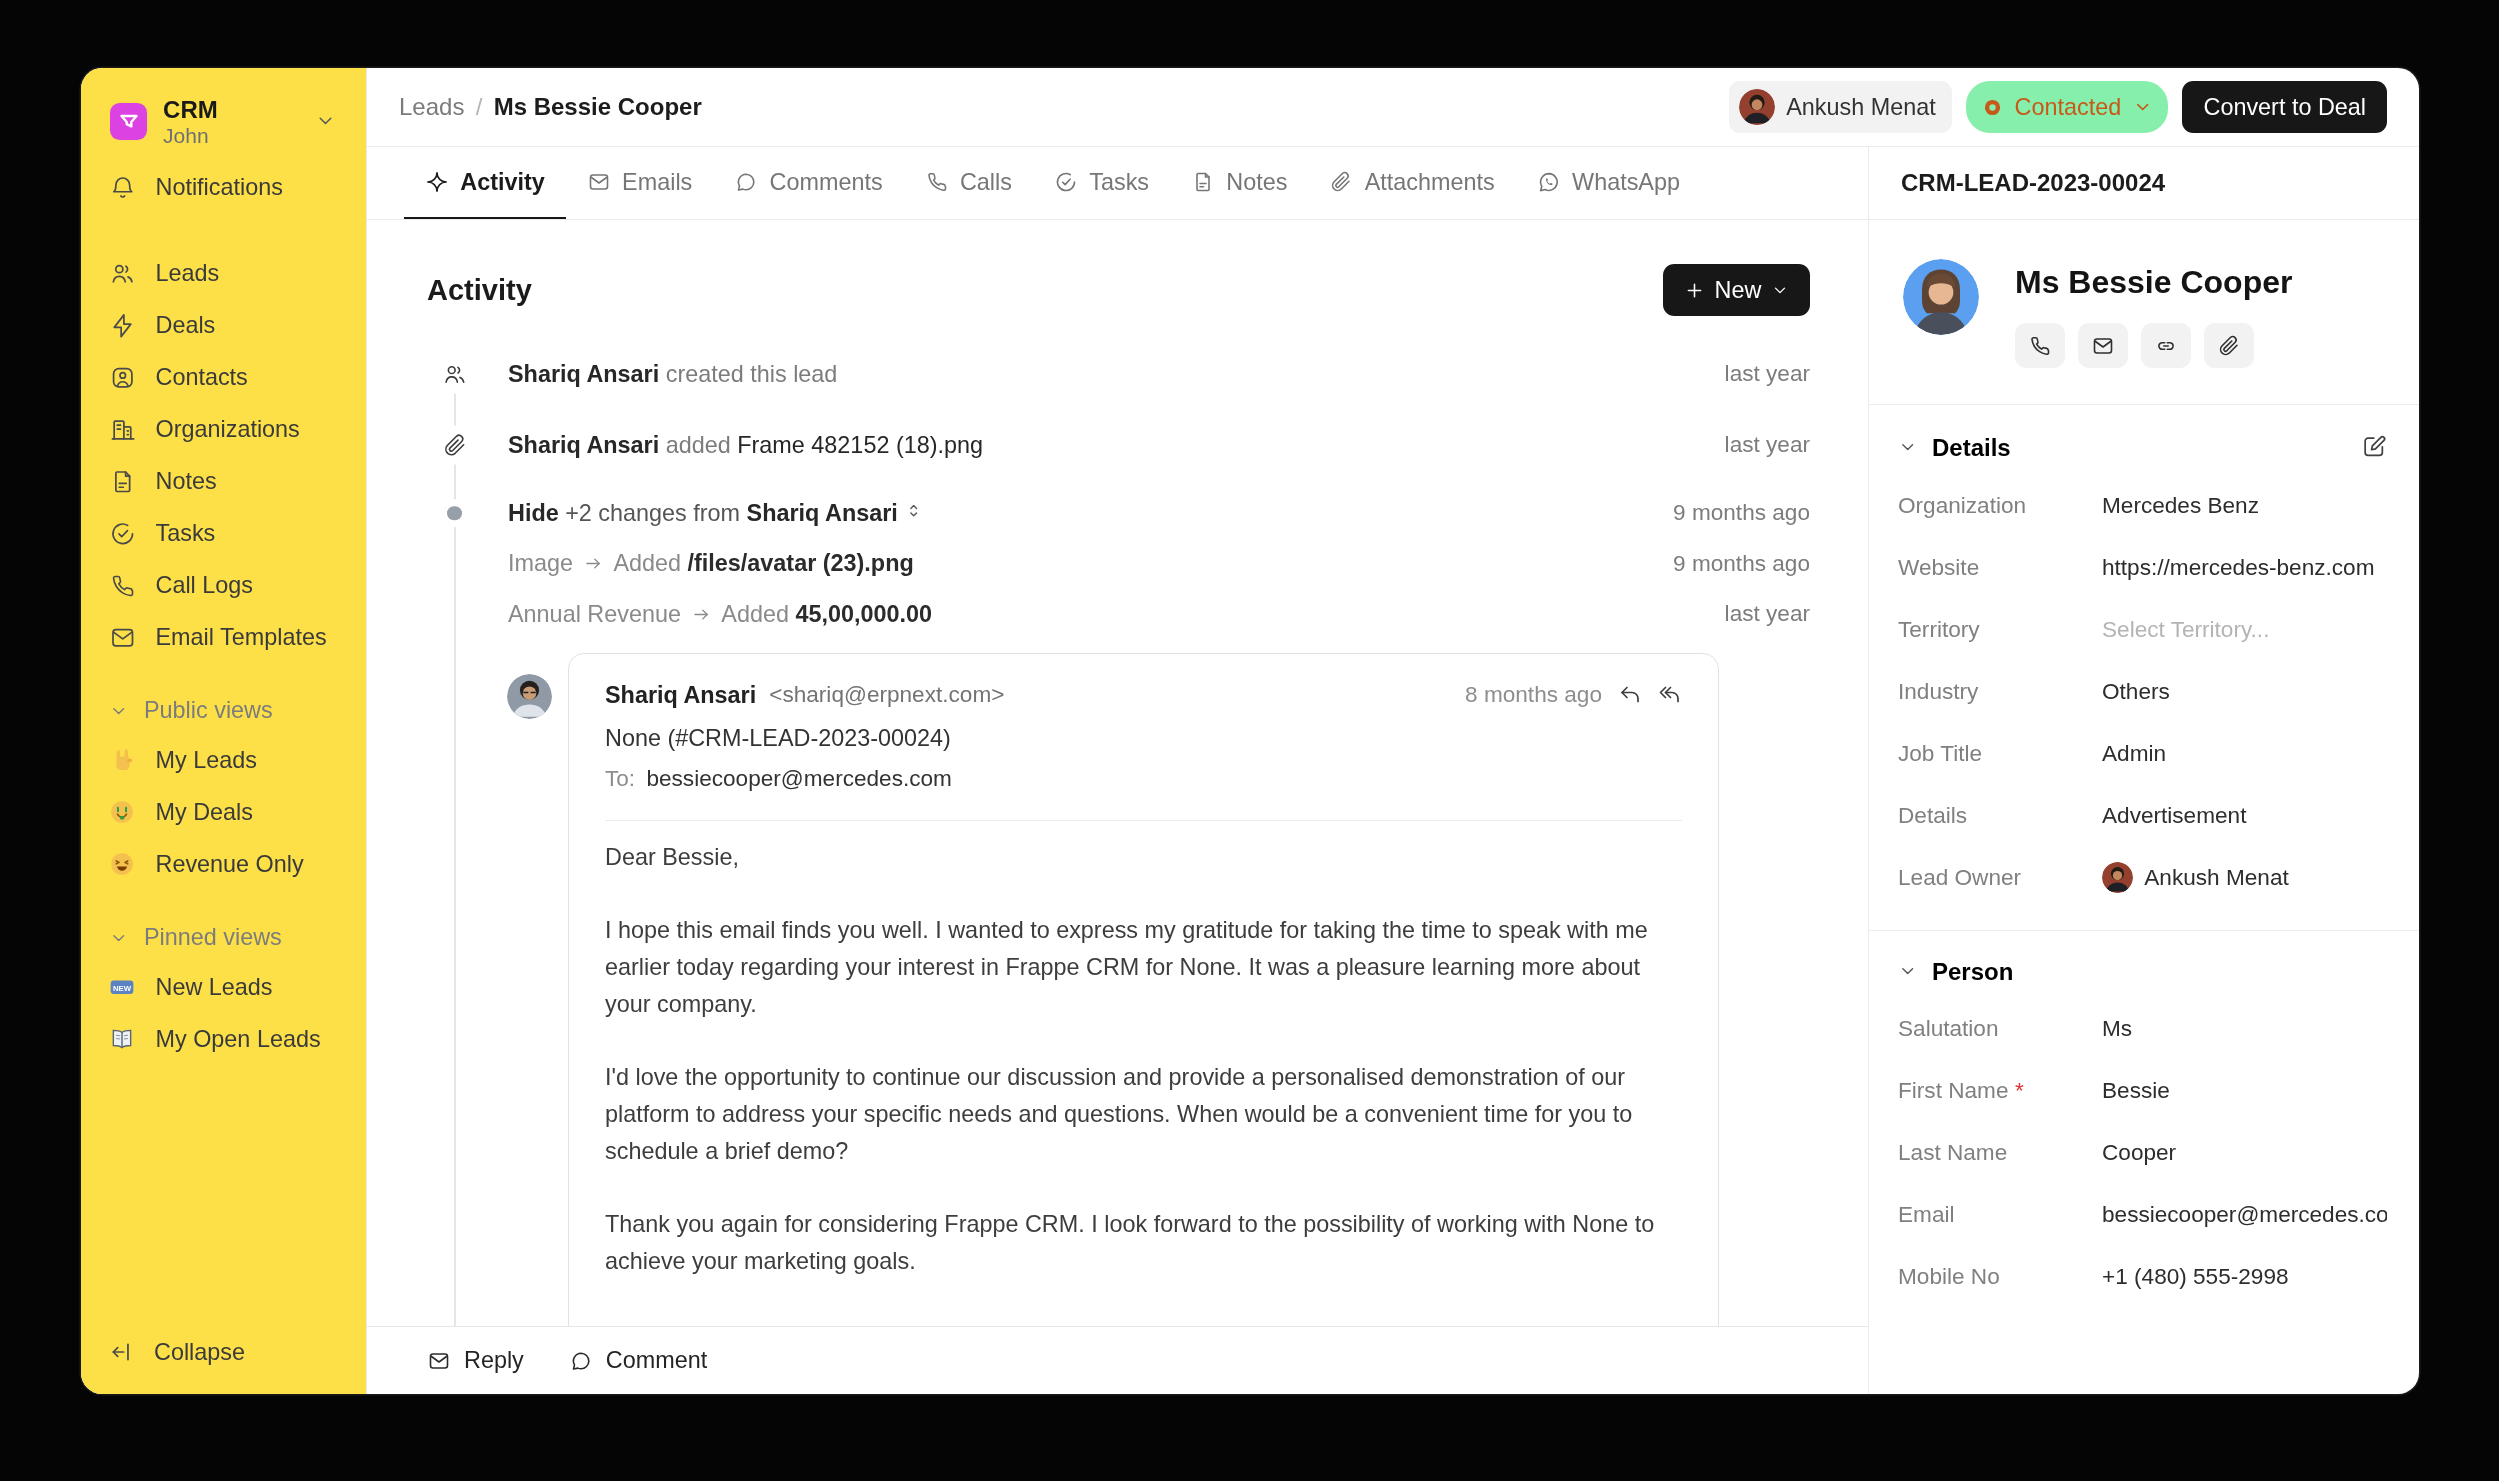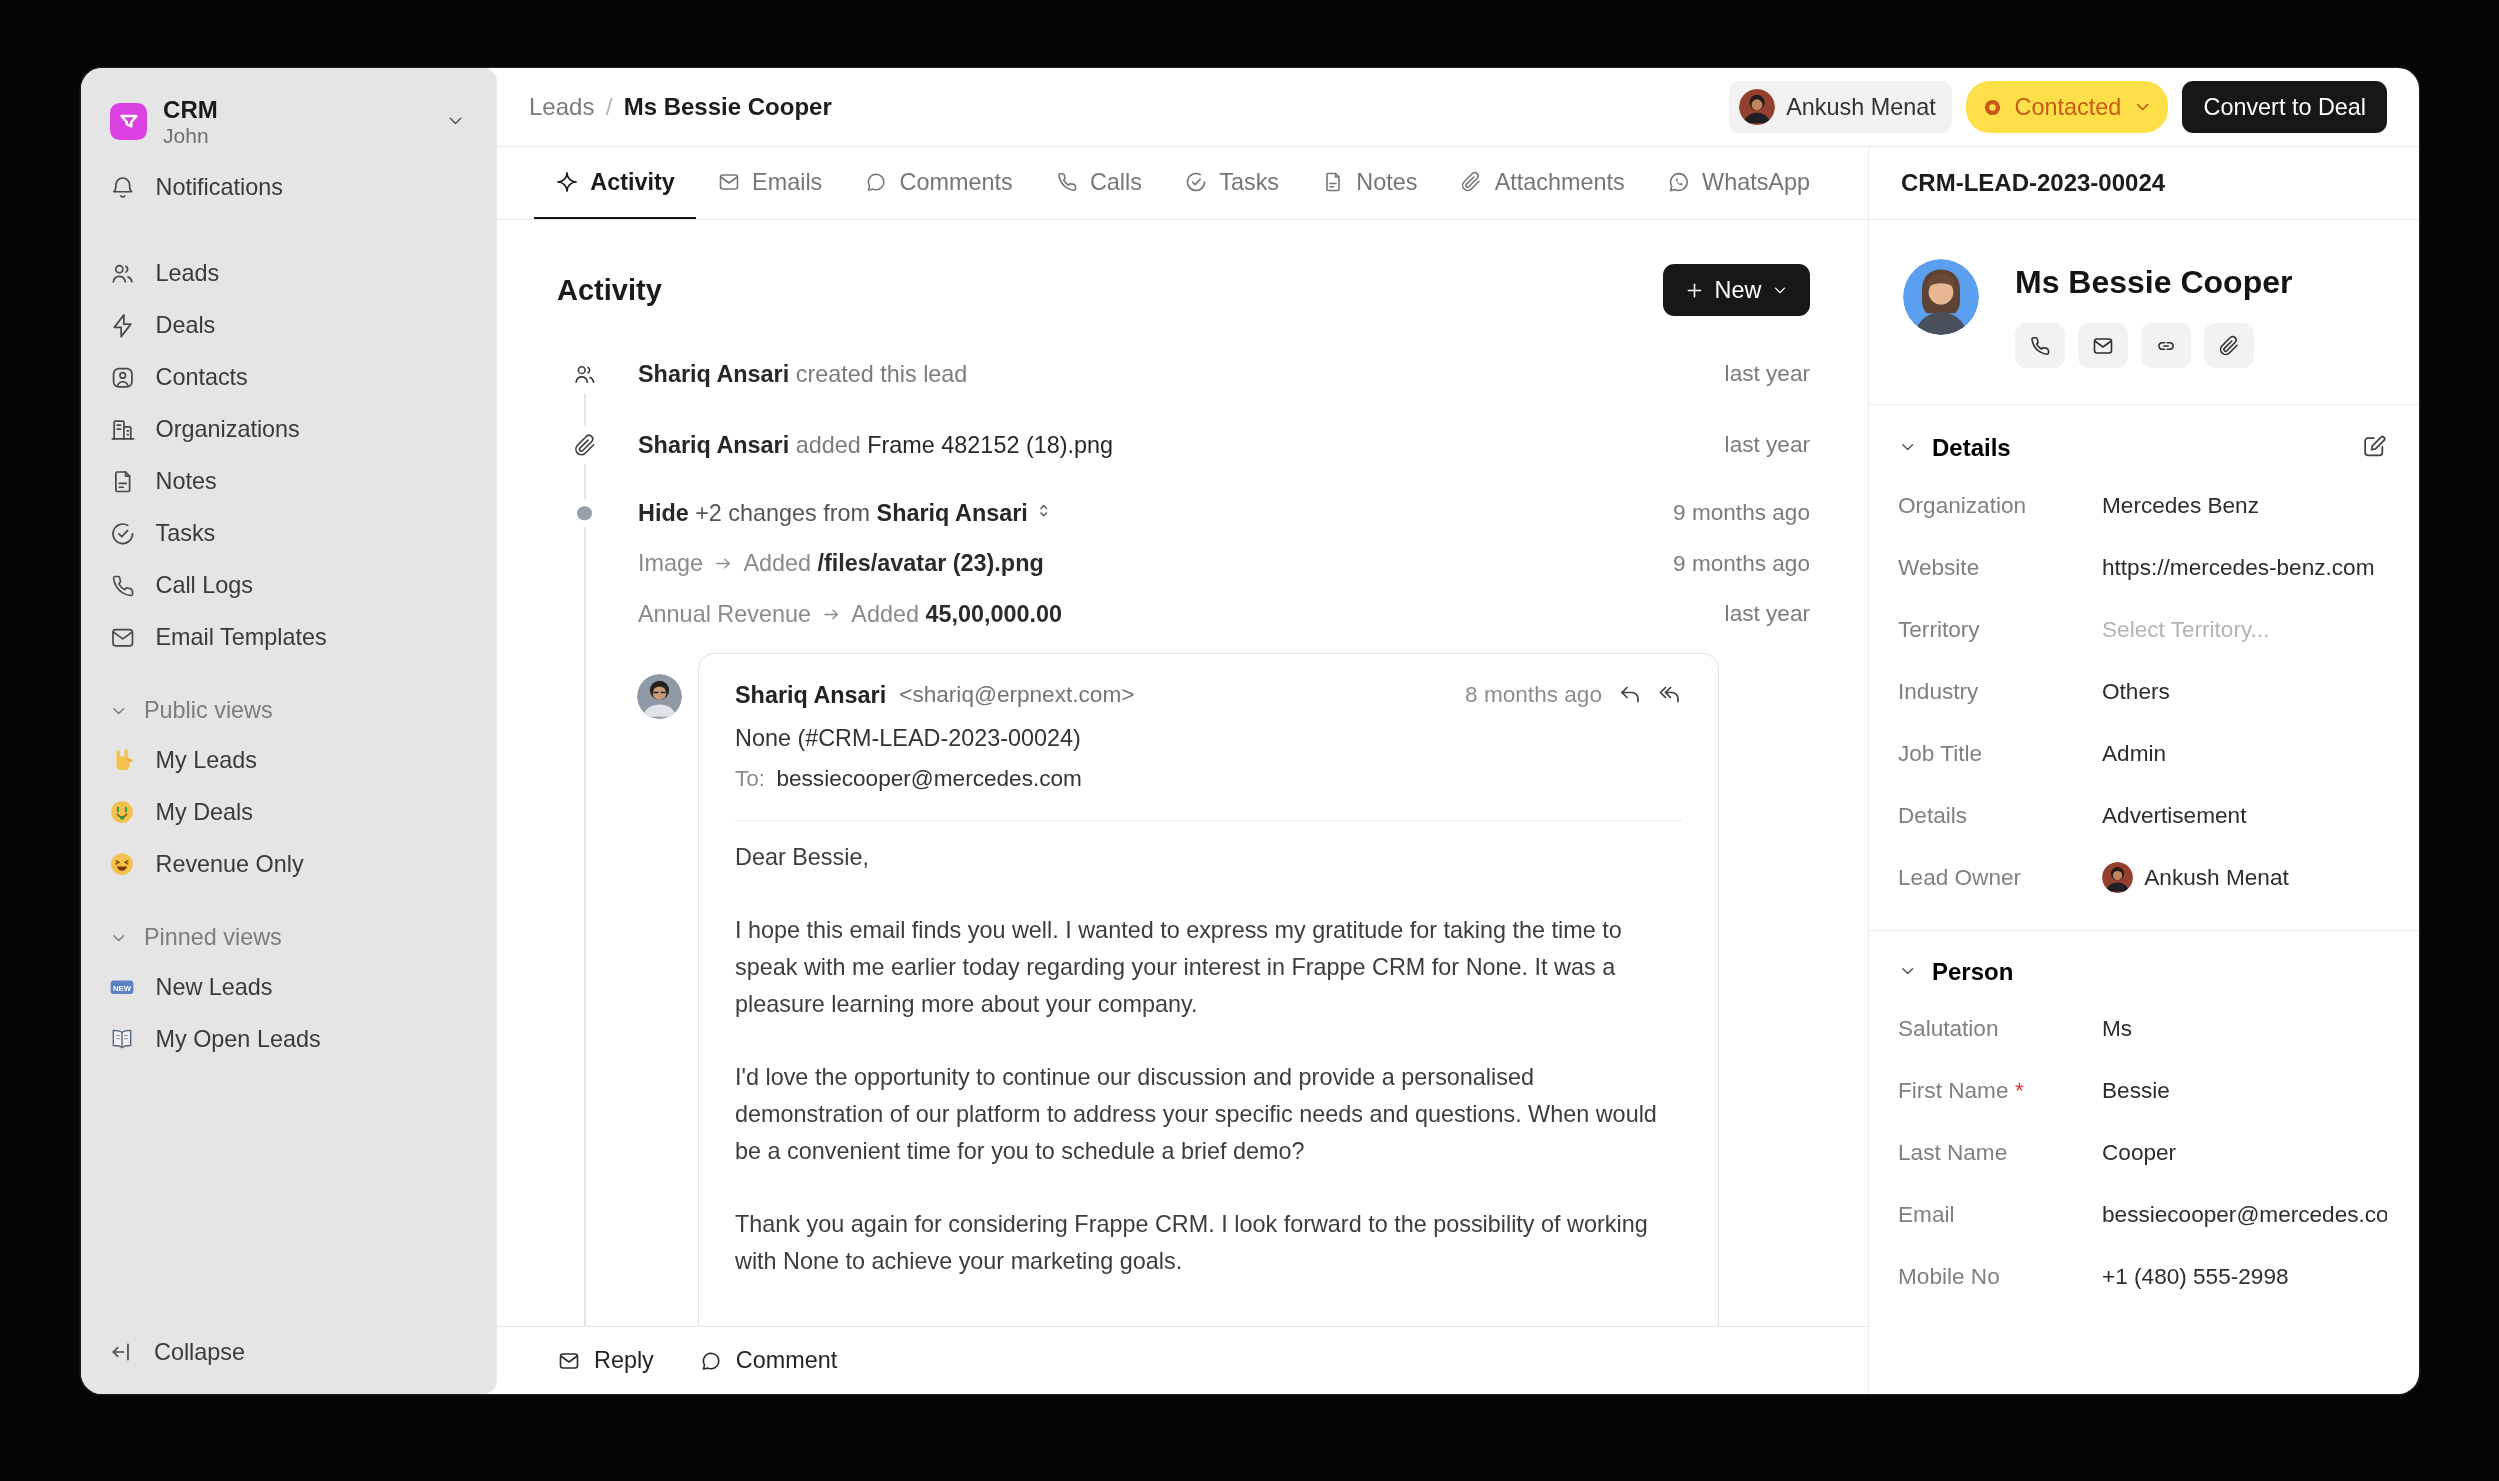--- a/index.html
+++ b/index.html
@@ -1,20 +1,20 @@
 <!DOCTYPE html>
 <html style="font-size:13px"><head>
 <meta charset="utf-8">
 <style>
   * { margin:0; padding:0; box-sizing:border-box; }
   html,body { width:2500px; height:1481px; background:#050505; font-family:"Liberation Sans",sans-serif; overflow:hidden; }
   .window { position:absolute; left:81px; top:68px; width:2338px; height:1326px; background:#fff; border-radius:21px; overflow:hidden; display:flex; box-shadow:0 0 0 1.6px #1a1a1a; }
 
   
-  .sidebar { width:416px; background:#e5e5e5; border-right:1.2px solid #E9E9E9; display:flex; flex-direction:column; flex-shrink:0;border-radius:14px; }
+  .sidebar { width:286px; background:#fde047; border-right:1.2px solid #E9E9E9; display:flex; flex-direction:column; flex-shrink:0; }
   .ws { display:flex; align-items:center; gap:16px; margin:21px 24px 6.5px 22.6px; padding:6.5px; border-radius:11.3px; cursor:pointer; }
   .ws-logo { width:37px; height:37px; border-radius:9.7px; background:#DC41E1; display:flex; align-items:center; justify-content:center; flex-shrink:0; }
   .ws-name { font-size:24px; font-weight:700; color:#1a1a1a; line-height:1.15; }
   .ws-user { font-size:21px; color:#6f6f6f; line-height:1.2; }
   .ws-chevron { margin-left:auto; color:#5a5a5a; }
   .nav { display:flex; flex-direction:column; padding:0 14.6px; }
   .nav-item { display:flex; align-items:center; gap:19.4px; height:52px; padding:0 13px; border-radius:9.7px; color:#3a3a3a; font-size:23.4px; cursor:pointer; }
   .nav-item svg { color:#4a4a4a; flex-shrink:0; }
   .nav-gap { height:34px; }
   .sect-head { display:flex; align-items:center; gap:16px; height:47px; padding:0 13px; margin-top:24px; color:#7c7c7c; font-size:23.4px; cursor:pointer; }
@@ -25,21 +25,21 @@
   .main { flex:1; display:flex; flex-direction:column; min-width:0; }
   .topbar { height:78px; display:flex; align-items:center; padding:0 32px; flex-shrink:0; }
   .crumb { font-size:24px; display:flex; gap:11.3px; align-items:center; }
   .crumb-parent { color:#7b7b7b; cursor:pointer; }
   .crumb-sep { color:#b5b5b5; }
   .crumb-cur { color:#1c1c1c; font-weight:600; }
   .top-right { margin-left:auto; display:flex; align-items:center; gap:14.6px; }
   .pill { display:flex; align-items:center; gap:11.3px; height:52px; border-radius:11.3px; padding:0 16px; font-size:23.4px; cursor:pointer; }
   .user-pill { background:#F2F2F2; color:#333; padding-left:9.7px; }
   .user-pill .avatar { width:36px; height:36px; }
-  .status-pill { background:#fde047; color:#C75A19; font-weight:500;border-radius:24px; }
+  .status-pill { background:#86efac; color:#C75A19; font-weight:500;border-radius:24px; }
   .btn-black { background:#171717; color:#fff; border-radius:11.3px; height:52px; display:flex; align-items:center; gap:9.7px; padding:0 21px; font-size:23.4px; font-weight:500; cursor:pointer; }
 
   .content { flex:1; display:flex; min-height:0; border-top:1.2px solid #EBEBEB; }
   .feed { flex:1; display:flex; flex-direction:column; border-right:1.2px solid #EBEBEB; min-width:0; }
   .tabbar { height:73px; border-bottom:1.2px solid #EBEBEB; display:flex; align-items:stretch; padding-left:37px; flex-shrink:0; }
   .tab { display:flex; align-items:center; gap:11.3px; padding:0 21px; font-size:23.4px; color:#767676; cursor:pointer; border-bottom:2.4px solid transparent; }
   .tab.active { color:#1b1b1b; font-weight:600; border-bottom-color:#171717; }
 
   .feed-body { flex:1; position:relative; overflow:hidden; }
   .activity-head { display:flex; align-items:center; justify-content:space-between; margin:44px 58px 0 60px; }

